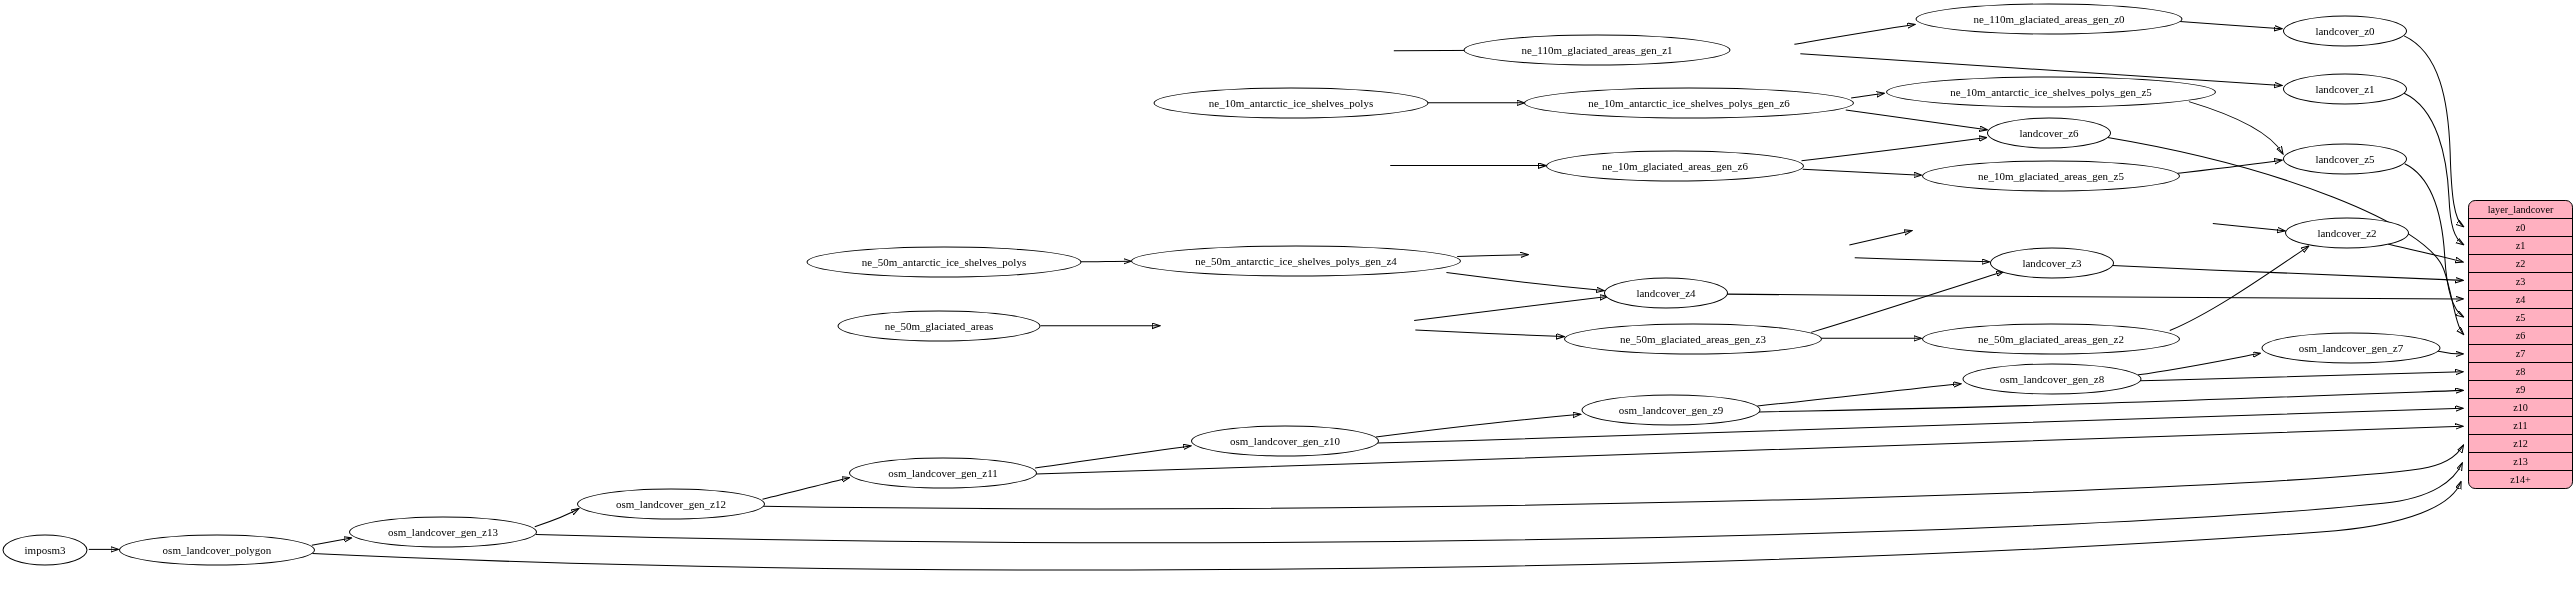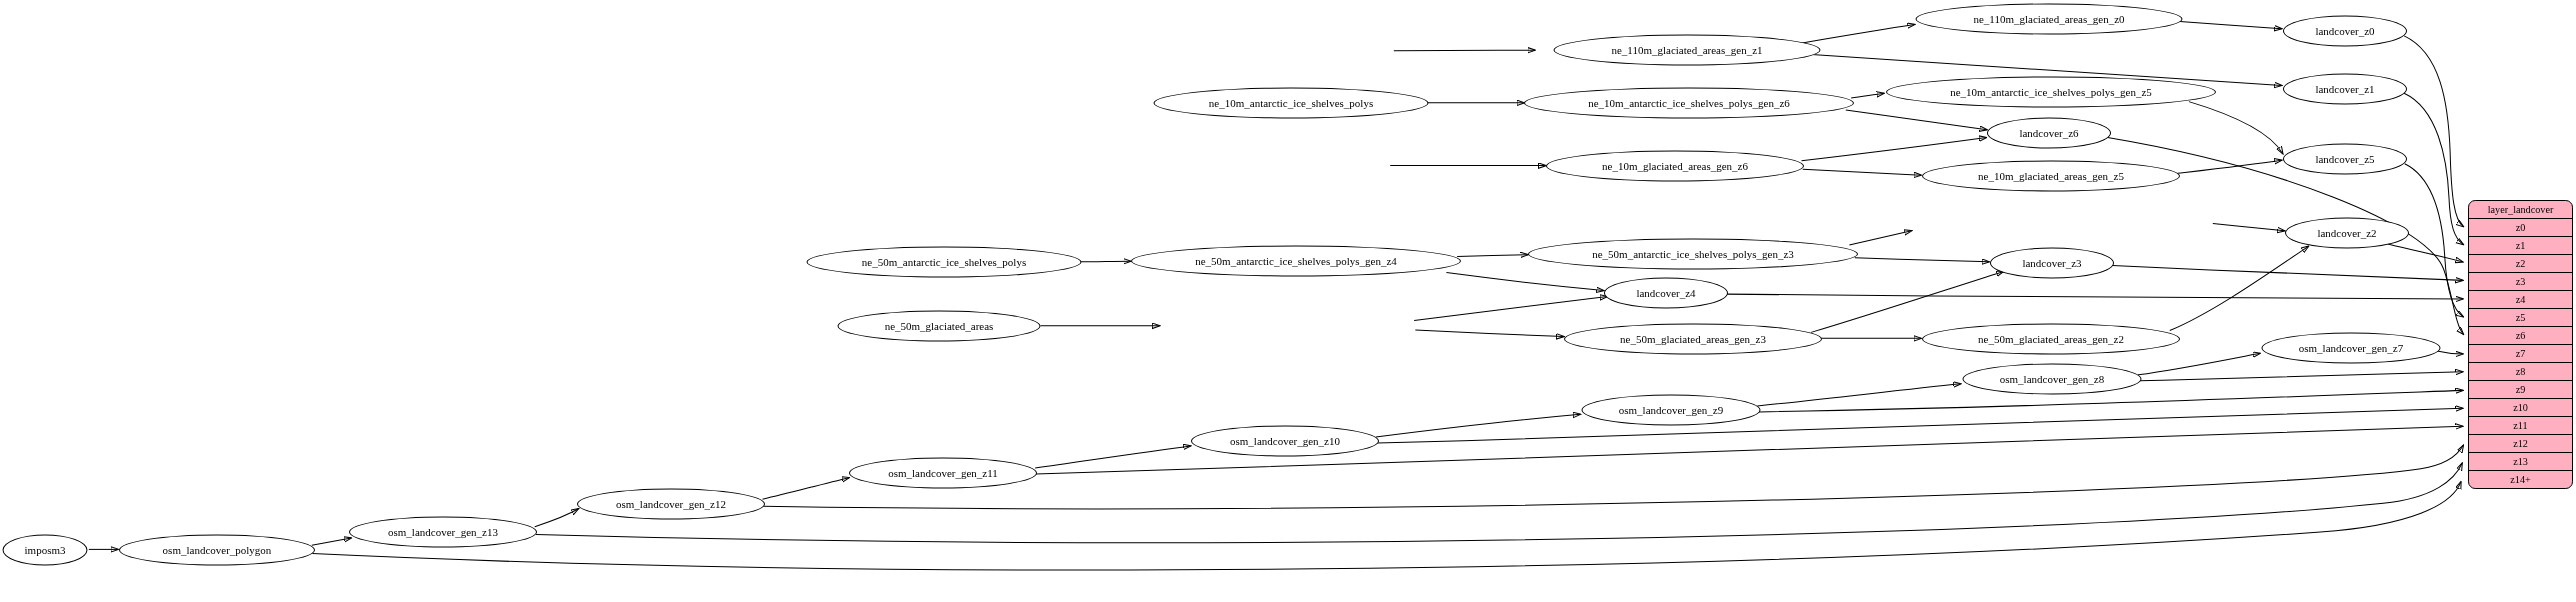--- a/index.html
+++ b/index.html
@@ -105,36 +105,35 @@
   <div class="node" style="left:45px;top:550px;width:85px">imposm3</div>
   <div class="node" style="left:217px;top:550px;width:196px">osm_landcover_polygon</div>
   <div class="node" style="left:443px;top:532px;width:188px">osm_landcover_gen_z13</div>
   <div class="node" style="left:671px;top:504px;width:188px">osm_landcover_gen_z12</div>
   <div class="node" style="left:943px;top:473px;width:188px">osm_landcover_gen_z11</div>
   <div class="node" style="left:1285px;top:441px;width:188px">osm_landcover_gen_z10</div>
   <div class="node" style="left:1671px;top:410px;width:179px">osm_landcover_gen_z9</div>
   <div class="node" style="left:2052px;top:379px;width:179px">osm_landcover_gen_z8</div>
   <div class="node" style="left:2351px;top:348px;width:179px">osm_landcover_gen_z7</div>
 
-  <div class="node" style="left:1687px;top:50px;width:267px">ne_110m_glaciated_areas_gen_z1</div>
+  <div class="node" style="left:1597px;top:50px;width:267px">ne_110m_glaciated_areas_gen_z1</div>
   <div class="node" style="left:2049px;top:18.5px;width:267px">ne_110m_glaciated_areas_gen_z0</div>
   <div class="node" style="left:2345px;top:31px;width:124px">landcover_z0</div>
   <div class="node" style="left:2345px;top:89px;width:124px">landcover_z1</div>
 
   <div class="node" style="left:1291px;top:103px;width:275px">ne_10m_antarctic_ice_shelves_polys</div>
   <div class="node" style="left:1689px;top:103px;width:330px">ne_10m_antarctic_ice_shelves_polys_gen_z6</div>
   <div class="node" style="left:2051px;top:92px;width:330px">ne_10m_antarctic_ice_shelves_polys_gen_z5</div>
   <div class="node" style="left:2049px;top:133px;width:124px">landcover_z6</div>
   <div class="node" style="left:2345px;top:159px;width:124px">landcover_z5</div>
   <div class="node" style="left:1675px;top:166px;width:258px">ne_10m_glaciated_areas_gen_z6</div>
   <div class="node" style="left:2051px;top:176px;width:258px">ne_10m_glaciated_areas_gen_z5</div>
 
   <div class="node" style="left:944px;top:262px;width:275px">ne_50m_antarctic_ice_shelves_polys</div>
   <div class="node" style="left:1296px;top:261px;width:330px">ne_50m_antarctic_ice_shelves_polys_gen_z4</div>
-  <div class="node" style="left:1693px;top:254px;width:330px">ne_50m_antarctic_ice_shelves_polys_gen_z3</div>
   <div class="node" style="left:1666px;top:293px;width:124px">landcover_z4</div>
   <div class="node" style="left:2052px;top:263px;width:124px">landcover_z3</div>
   <div class="node" style="left:2347px;top:233px;width:124px">landcover_z2</div>
   <div class="node" style="left:939px;top:326px;width:203px">ne_50m_glaciated_areas</div>
   <div class="node" style="left:1693px;top:339px;width:258px">ne_50m_glaciated_areas_gen_z3</div>
   <div class="node" style="left:2051px;top:339px;width:258px">ne_50m_glaciated_areas_gen_z2</div>
 
   <div id="layer-table">
     <div class="trow ttitle">layer_landcover</div>
     <div class="trow">z0</div>

